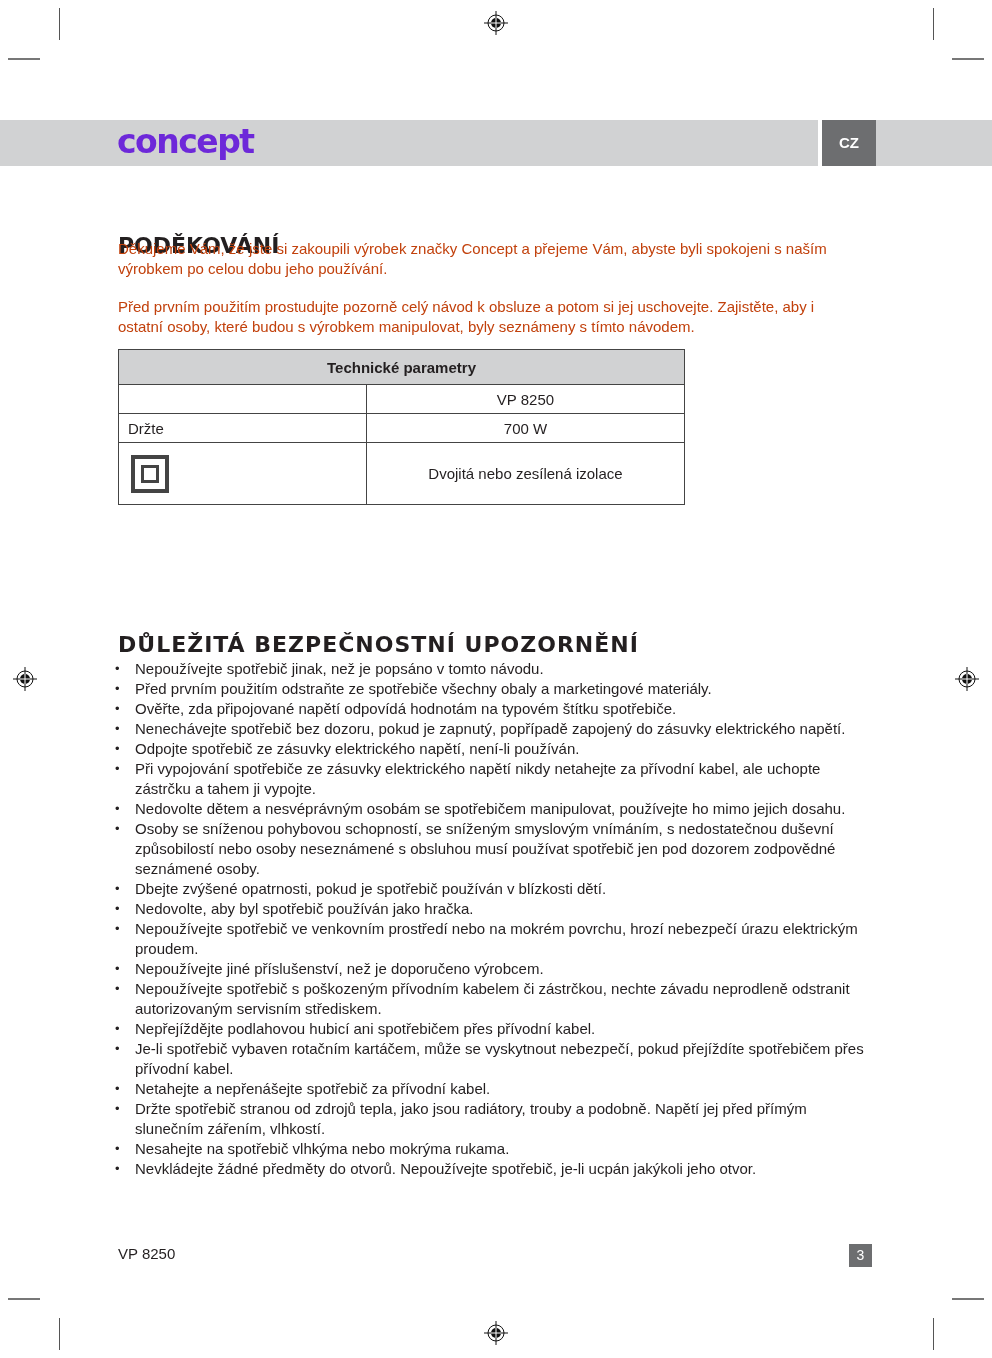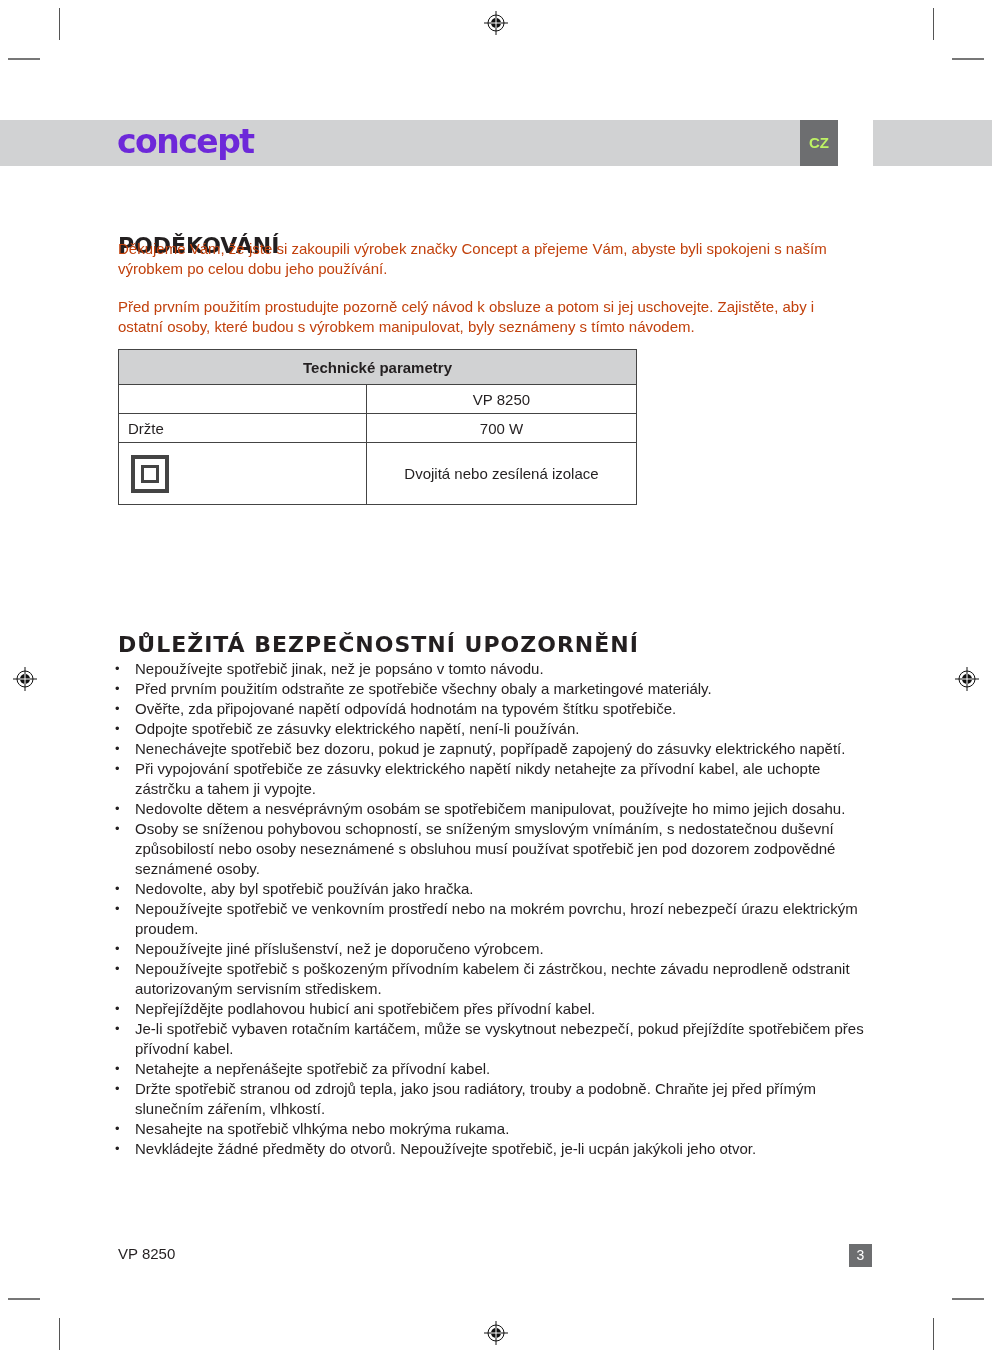--- a/index.html
+++ b/index.html
@@ -6,27 +6,27 @@
   body { width:992px; height:1358px; position:relative; overflow:hidden;
          font-family:"Liberation Sans", sans-serif; color:#231f20; }
   
   .vmark { position:absolute; width:1px; background:#555; }
   .hmark { position:absolute; height:2px; background:#777; }
   .reg { position:absolute; width:26px; height:26px; }
   
   .band { position:absolute; top:120px; height:46px; background:#d1d2d3; }
   .logo { position:absolute; left:117px; top:122px; font-family:"DejaVu Sans", sans-serif;
           font-weight:bold; font-size:33px; letter-spacing:-1.5px; color:#6d28d9; line-height:40px; }
-  .lang { position:absolute; left:800px; top:120px; width:38px; height:46px; background:#6d6e70;
-          color:#bef264; font-weight:bold; font-size:15px; text-align:center; line-height:46px; }
+  .lang { position:absolute; left:822px; top:120px; width:54px; height:46px; background:#6d6e70;
+          color:#ffffff; font-weight:bold; font-size:15px; text-align:center; line-height:46px; }
   h1 { position:absolute; left:118px; margin:0; font-family:"DejaVu Sans", sans-serif;
        font-weight:bold; color:#231f20; }
   .para { position:absolute; left:118px; width:730px; font-size:15px; line-height:20px; color:#c2410c; }
   
-  table.spec { position:absolute; left:118px; top:349px; width:519px; border-collapse:collapse;
+  table.spec { position:absolute; left:118px; top:349px; width:567px; border-collapse:collapse;
                font-size:15px; color:#231f20; }
   table.spec td, table.spec th { border:1.5px solid #444; padding:0 9px; }
   table.spec th { background:#d1d2d3; height:34px; font-weight:bold; font-size:15px; }
   table.spec td.val { text-align:center; }
   table.spec tr.r td { height:28px; }
   table.spec tr.sym td { height:61px; }
   .dbl-ins { width:38px; height:38px; border:4px solid #444; box-sizing:border-box;
              position:relative; }
   .dbl-ins::after { content:""; position:absolute; left:6px; top:6px; width:18px; height:18px;
                     border:3px solid #444; box-sizing:border-box; }
@@ -112,31 +112,32 @@
     <td class="val">Dvojitá nebo zesílená izolace</td>
   </tr>
 </tbody>
   </table>
 
 <h1 style="top:620px;font-size:22px;letter-spacing:1px;margin-top:12px;">DŮLEŽITÁ BEZPEČNOSTNÍ UPOZORNĚNÍ</h1>
 <ul class="warn">
   <li>Nepoužívejte spotřebič jinak, než je popsáno v tomto návodu.</li>
   <li>Před prvním použitím odstraňte ze spotřebiče všechny obaly a marketingové materiály.</li>
   <li>Ověřte, zda připojované napětí odpovídá hodnotám na typovém štítku spotřebiče.</li>
+  <li>Nenechávejte spotřebič bez dozoru, pokud je zapnutý, popřípadě zapojený do zásuvky elektrického napětí.</li>
   <li>Odpojte spotřebič ze zásuvky elektrického napětí, není-li používán.</li>
-  <li>Nenechávejte spotřebič bez dozoru, pokud je zapnutý, popřípadě zapojený do zásuvky elektrického napětí.</li>
   <li>Při vypojování spotřebiče ze zásuvky elektrického napětí nikdy netahejte za přívodní kabel, ale uchopte zástrčku a tahem ji vypojte.</li>
   <li>Nedovolte dětem a nesvéprávným osobám se spotřebičem manipulovat, používejte ho mimo jejich dosahu.</li>
   <li>Osoby se sníženou pohybovou schopností, se sníženým smyslovým vnímáním, s nedostatečnou duševní způsobilostí nebo osoby neseznámené s obsluhou musí používat spotřebič jen pod dozorem zodpovědné seznámené osoby.</li>
+  <li>Dbejte zvýšené opatrnosti, pokud je spotřebič používán v blízkosti dětí.</li>
   <li>Nedovolte, aby byl spotřebič používán jako hračka.</li>
   <li>Nepoužívejte spotřebič ve venkovním prostředí nebo na mokrém povrchu, hrozí nebezpečí úrazu elektrickým proudem.</li>
   <li>Nepoužívejte jiné příslušenství, než je doporučeno výrobcem.</li>
   <li>Nepoužívejte spotřebič s poškozeným přívodním kabelem či zástrčkou, nechte závadu neprodleně odstranit autorizovaným servisním střediskem.</li>
   <li>Nepřejíždějte podlahovou hubicí ani spotřebičem přes přívodní kabel.</li>
   <li>Je-li spotřebič vybaven rotačním kartáčem, může se vyskytnout nebezpečí, pokud přejíždíte spotřebičem přes přívodní kabel.</li>
   <li>Netahejte a nepřenášejte spotřebič za přívodní kabel.</li>
-  <li>Držte spotřebič stranou od zdrojů tepla, jako jsou radiátory, trouby a podobně. Chraňte jej před přímým slunečním zářením, vlhkostí.</li>
+  <li>Držte spotřebič stranou od zdrojů tepla, jako jsou radiátory, trouby a podobně. Napětí jej před přímým slunečním zářením, vlhkostí.</li>
   <li>Nesahejte na spotřebič vlhkýma nebo mokrýma rukama.</li>
   <li>Nevkládejte žádné předměty do otvorů. Nepoužívejte spotřebič, je-li ucpán jakýkoli jeho otvor.</li>
 </ul>
 
 <div class="footer-model">VP 8250</div>
 <div class="pageno">3</div>
 
 </body></html>

